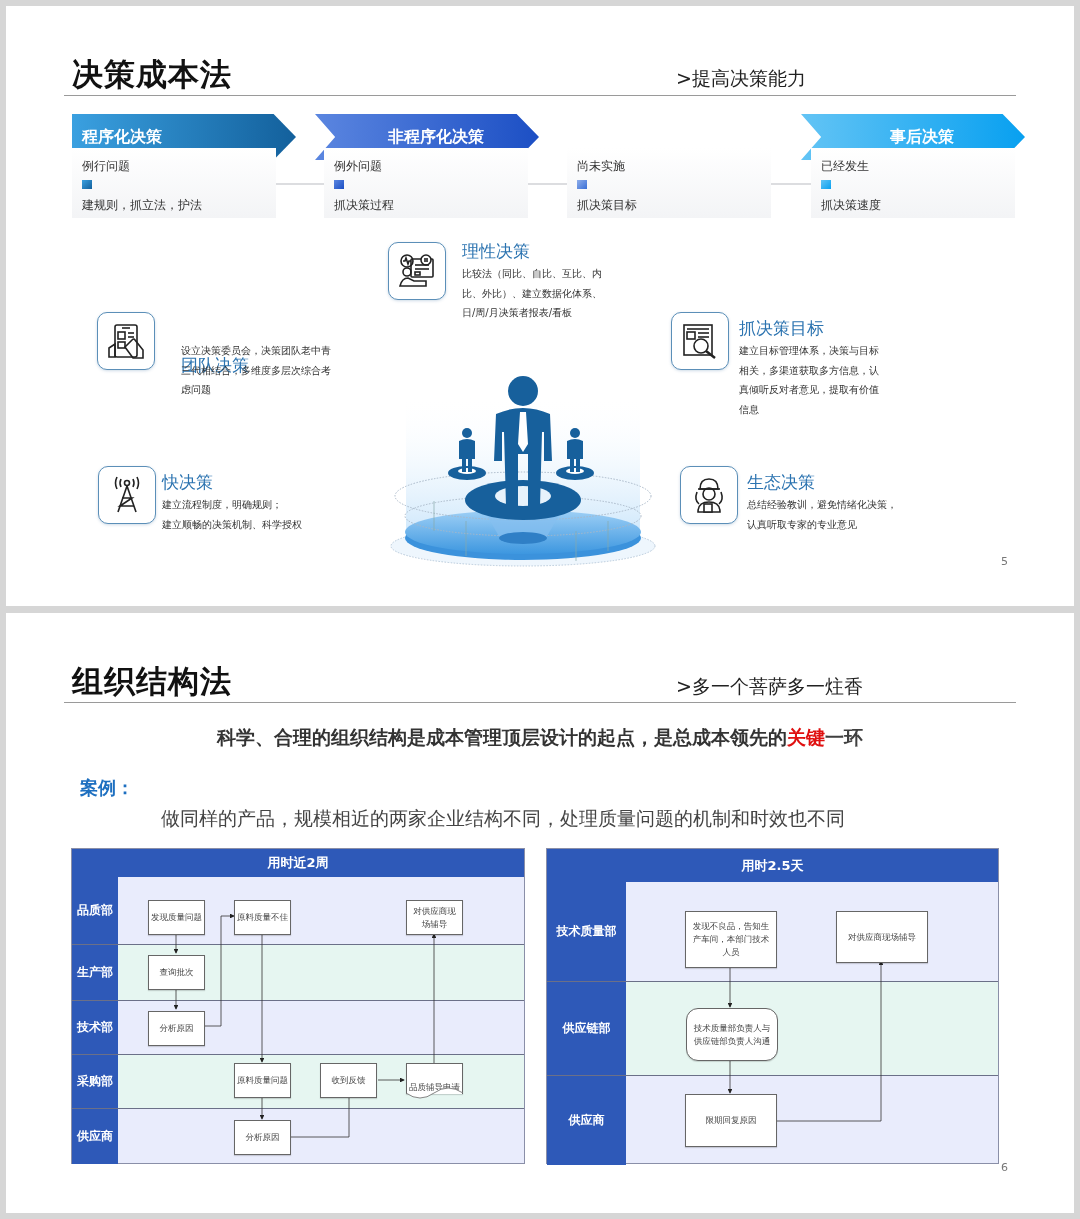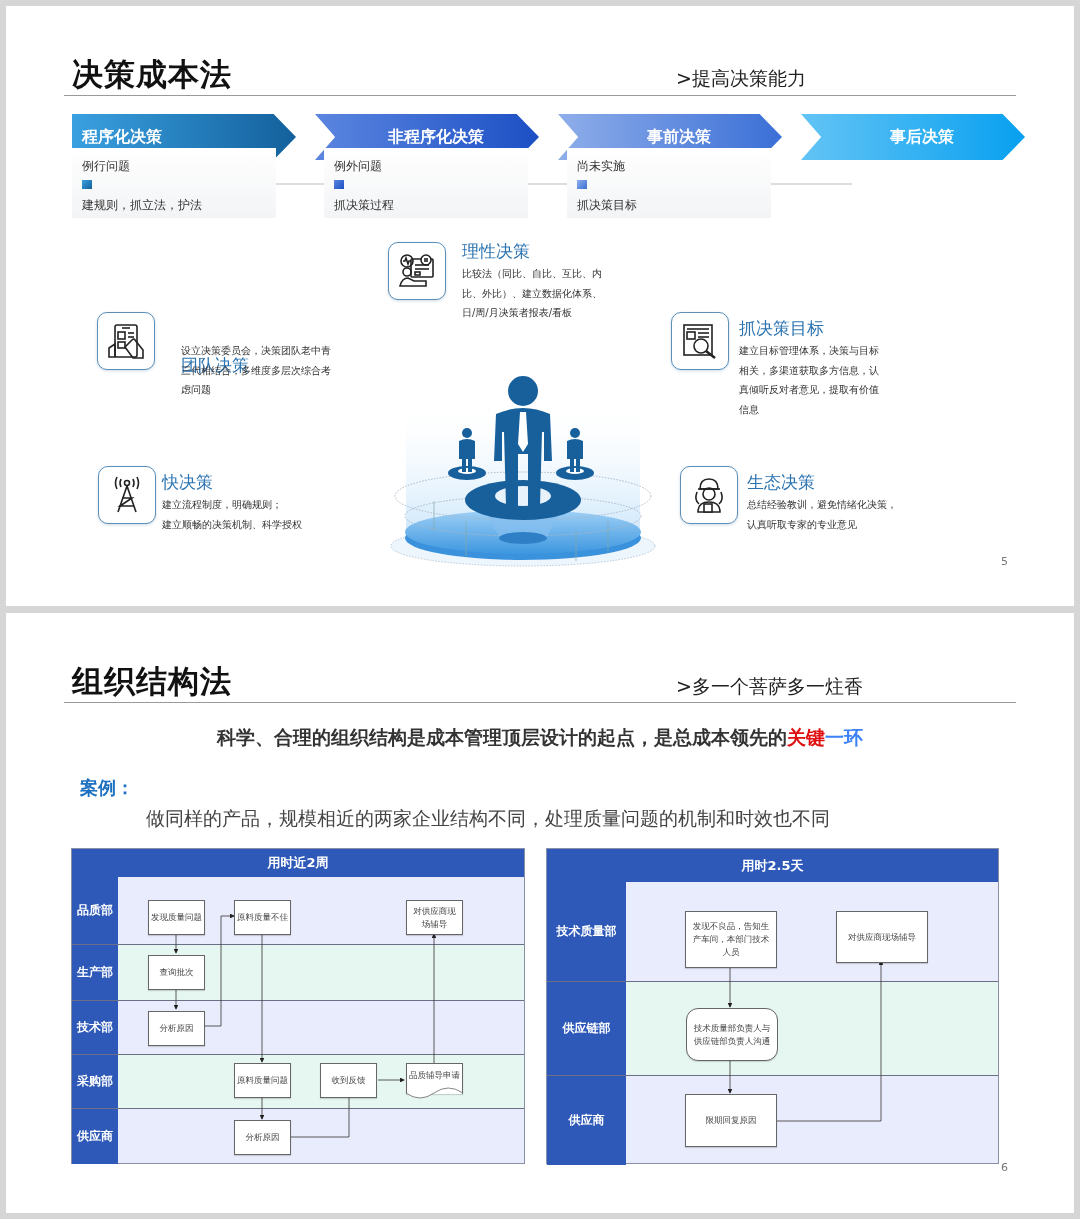--- a/index.html
+++ b/index.html
@@ -30,23 +30,23 @@
   .feat { position: absolute; }
   .feat .ico { position: absolute; left: 0; top: 0; width: 58px; height: 58px; border: 1.5px solid #5b8fb8; border-radius: 10px;
                background: #fff; display: flex; align-items: center; justify-content: center; box-shadow: 0 1px 3px rgba(60,110,160,0.25); }
   .feat .h { position: absolute; font-size: 17px; color: #2b73b0; white-space: nowrap; }
   .feat .p { position: absolute; font-size: 10px; line-height: 19.5px; color: #333; }
   .pageno { position: absolute; font-size: 11px; color: #777; }
 
   
   .lead { position: absolute; left: 0; width: 100%; top: 112px; text-align: center; font-size: 19px; font-weight: bold; color: #333; }
   .lead .red { color: #e01010; }
-  .lead .blk { color: #3b82f6; }
+  .lead .blk { color: #404040; }
   .caselabel { position: absolute; left: 74px; top: 163px; font-size: 18px; font-weight: bold; color: #1d6fc0; }
-  .casetext { position: absolute; left: 140px; top: 193px; font-size: 19px; color: #444; }
+  .casetext { position: absolute; left: 155px; top: 193px; font-size: 19px; color: #444; }
 
   .flow { position: absolute; border: 1px solid #8a8fa8; background: #e9ecfc; }
   .flow .fh { position: absolute; left: 0; top: 0; right: 0; background: #2e59b8; color: #fff; font-size: 13px; font-weight: bold;
               display: flex; align-items: center; justify-content: center; }
   .lane { position: absolute; left: 0; right: 0; border-top: 1px solid #6b7088; }
   .lane .ln { position: absolute; left: 0; top: 0; bottom: 0; background: #2e59b8; color: #fff; font-weight: bold;
               display: flex; align-items: center; justify-content: center; font-size: 12px; }
   .lane.alt { background: #e6f6f1; }
   .box { position: absolute; background: #fff; border: 1px solid #666; font-size: 8.5px; color: #444; text-align: center;
          display: flex; align-items: center; justify-content: center; line-height: 13px; padding: 2px; box-shadow: 0 1px 1px rgba(0,0,0,0.15); }
@@ -62,41 +62,43 @@
   <div class="rule"></div>
 
   <div class="timeline"></div>
 
   <div class="chev first" id="chev0" style="left: 66px; background: linear-gradient(90deg, rgb(58, 160, 224), rgb(19, 96, 156));">
       <span>程序化决策</span>
     </div>
   <div class="chev mid" id="chev1" style="left: 309px; background: linear-gradient(90deg, rgb(91, 134, 224), rgb(28, 79, 196));">
       <span>非程序化决策</span>
     </div>
-  <div class="chev mid" id="chev2" style="left: 552px; background: linear-gradient(90deg, rgb(143, 174, 234), rgb(58, 111, 214));">
-      <span>事前决策</span>
-    </div>
   <div class="chev mid" id="chev3" style="left: 795px; background: linear-gradient(90deg, rgb(99, 196, 245), rgb(8, 160, 240));">
       <span>事后决策</span>
     </div>
 
   <div class="card" style="left:66px;">
     <div class="top">例行问题</div>
     <div class="sq" style="background:linear-gradient(135deg,#3aa0e0,#13609c);"></div>
     <div class="bot">建规则，抓立法，护法</div>
   </div>
   <div class="card" style="left:318px;">
     <div class="top">例外问题</div>
     <div class="sq" style="background:linear-gradient(135deg,#5b86e0,#1c4fc4);"></div>
     <div class="bot">抓决策过程</div>
   </div>
   <div class="card" style="left:561px;">
     <div class="top">尚未实施</div>
     <div class="sq" style="background:linear-gradient(135deg,#8faeea,#3a6fd6);"></div>
     <div class="bot">抓决策目标</div>
+  </div>
+  <div class="card" style="left:805px;">
+    <div class="top">已经发生</div>
+    <div class="sq" style="background:linear-gradient(135deg,#63c4f5,#08a0f0);"></div>
+    <div class="bot">抓决策速度</div>
   </div>
 
   <svg style="position:absolute;left:372px;top:360px;" width="290" height="210" viewBox="0 0 290 210">
     <defs>
       <linearGradient id="glow" x1="0" y1="0" x2="0" y2="1">
         <stop offset="0" stop-color="#ffffff" stop-opacity="0"></stop>
         <stop offset="1" stop-color="#bfe0fa" stop-opacity="0.9"></stop>
       </linearGradient>
       <linearGradient id="disc" x1="0" y1="0" x2="0" y2="1">
         <stop offset="0" stop-color="#9fd0f6"></stop>
@@ -288,21 +290,21 @@
       </g>
     </svg>
 
     <div class="box" style="left:76px;top:51px;width:57px;height:35px;">发现质量问题</div>
     <div class="box" style="left:162px;top:51px;width:57px;height:35px;">原料质量不佳</div>
     <div class="box" style="left:334px;top:51px;width:57px;height:35px;padding:0 6px;">对供应商现场辅导</div>
     <div class="box" style="left:76px;top:106px;width:57px;height:35px;">查询批次</div>
     <div class="box" style="left:76px;top:162px;width:57px;height:35px;">分析原因</div>
     <div class="box" style="left:162px;top:214px;width:57px;height:35px;">原料质量问题</div>
     <div class="box" style="left:248px;top:214px;width:57px;height:35px;">收到反馈</div>
-    <div class="box doc" style="left:334px;top:214px;width:57px;height:31px;align-items:flex-start;padding-top:5px;">品质辅导申请</div>
+    <div class="box doc" style="left:334px;top:214px;width:57px;height:31px;align-items:flex-start;padding-top:17px;">品质辅导申请</div>
     <svg class="conn" width="454" height="316">
         <path d="M334 244 Q348 254 362 244 Q376 234 391 244" stroke="#666" stroke-width="0.8" fill="#fff"></path>
       </svg>
     <div class="box" style="left:162px;top:271px;width:57px;height:35px;">分析原因</div>
   </div>
 
   <div class="flow" style="left:540px;top:235px;width:453px;height:316px;">
     <div class="fh" style="height:33px;">用时2.5天</div>
     <div class="lane" style="top:33px;height:99px;border-top:none;">
         <div class="ln" style="width:79px;">技术质量部</div>

